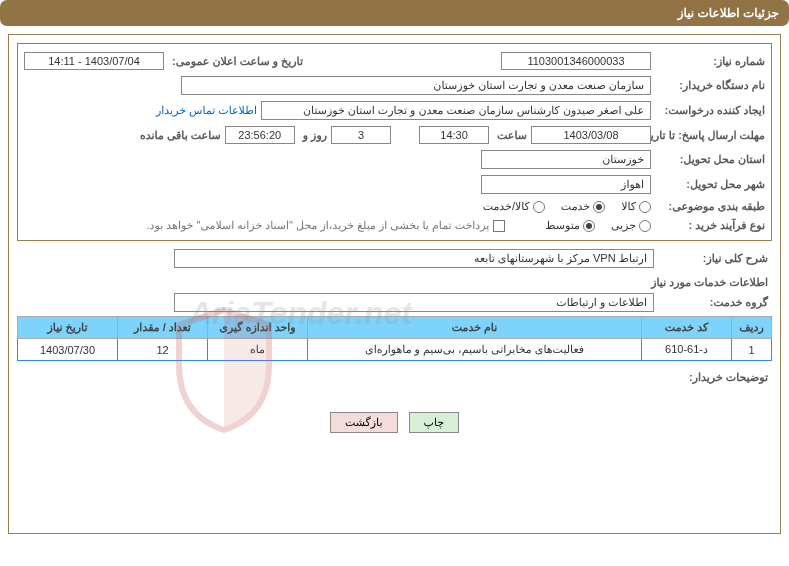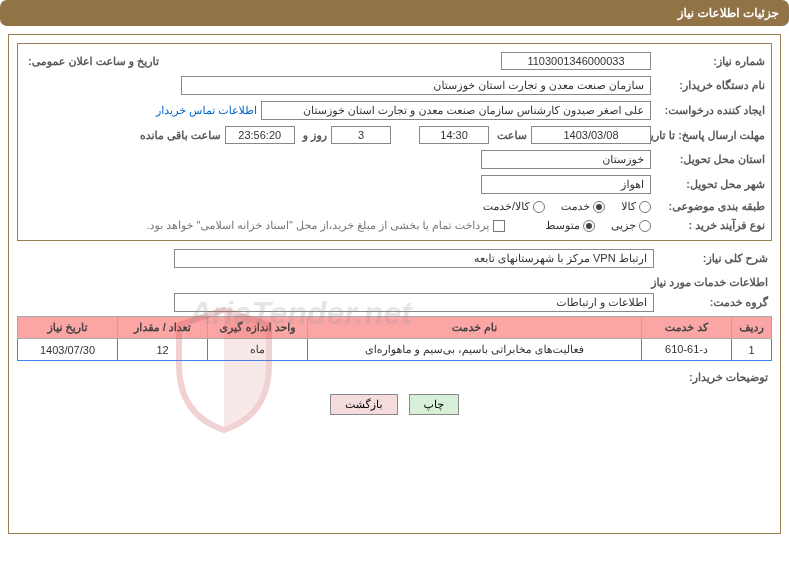--- a/index.html
+++ b/index.html
@@ -112,21 +112,21 @@
   color: #5a5a5a;
   font-weight: bold;
   margin: 0 4px;
 }
 table.data {
   width: 100%;
   border-collapse: collapse;
   font-size: 11px;
 }
 table.data th {
-  background: #fca5a5;
+  background: #7dd3fc;
   border: 1px solid #aaa;
   padding: 4px;
   font-weight: bold;
   color: #444;
   text-align: center;
 }
 table.data td {
   border: 1px solid #3b82f6;
   padding: 4px;
   text-align: center;
@@ -135,21 +135,21 @@
 .notes-box {
   border: 1px solid #888;
   padding: 4px 6px;
   width: 420px;
   min-height: 40px;
   font-size: 11px;
   line-height: 1.6;
 }
 .btn-row {
   text-align: center;
-  margin-top: 10px;
+  margin-top: 28px;
 }
 .btn {
   border: 1px solid #888;
   padding: 3px 14px;
   font-family: inherit;
   font-size: 11px;
   cursor: pointer;
   margin: 0 4px;
 }
 .btn-print { background: #d7eed7; }
@@ -169,20 +169,21 @@
     <path d="M55 5 L100 20 L100 60 Q100 110 55 125 L55 5 Z" fill="#c94f4f" opacity="0.5"></path>
   </svg>
   <div class="watermark">AriaTender.net</div>
 
   <div class="field-group">
     <div class="row">
       <span class="label" style="width:110px">شماره نیاز:</span>
       <span class="field" style="width:150px;text-align:center">1103001346000033</span>
       <span style="flex:1"></span>
       <span class="label">تاریخ و ساعت اعلان عمومی:</span>
+      <span class="field" style="width:140px;text-align:center">1403/07/04 - 14:11</span>
     </div>
     <div class="row">
       <span class="label" style="width:110px">نام دستگاه خریدار:</span>
       <span class="field" style="width:470px">سازمان صنعت معدن و تجارت استان خوزستان</span>
     </div>
     <div class="row">
       <span class="label" style="width:110px">ایجاد کننده درخواست:</span>
       <span class="field" style="width:390px">علی اصغر صیدون کارشناس سازمان صنعت معدن و تجارت استان خوزستان</span>
       <span class="link">اطلاعات تماس خریدار</span>
     </div>

